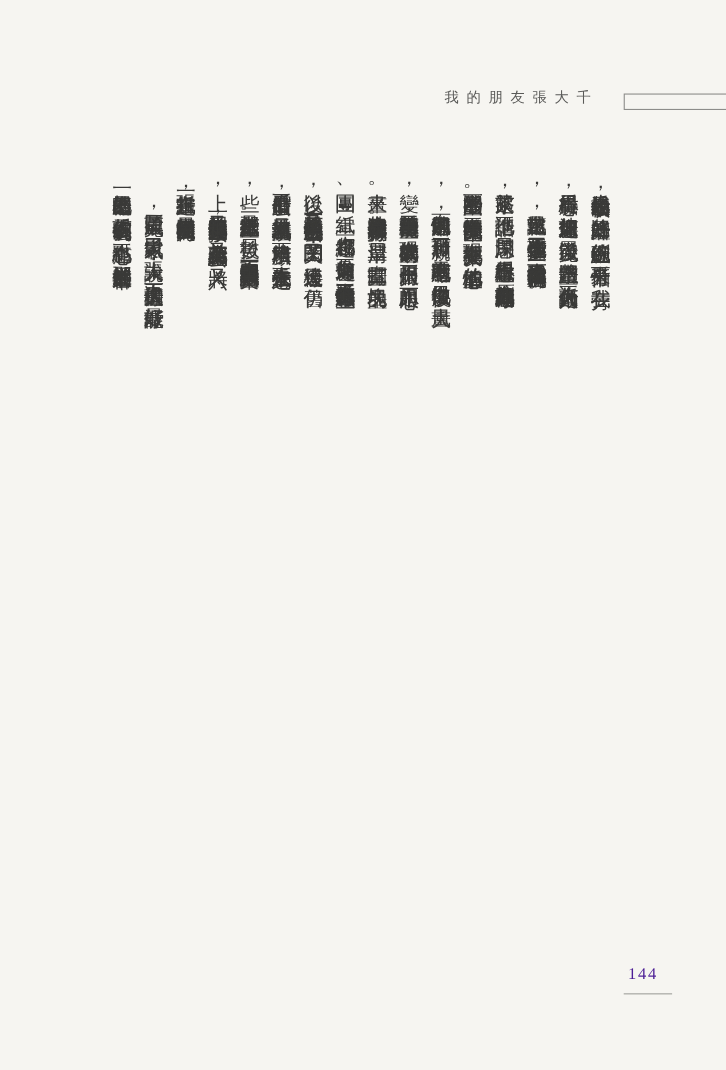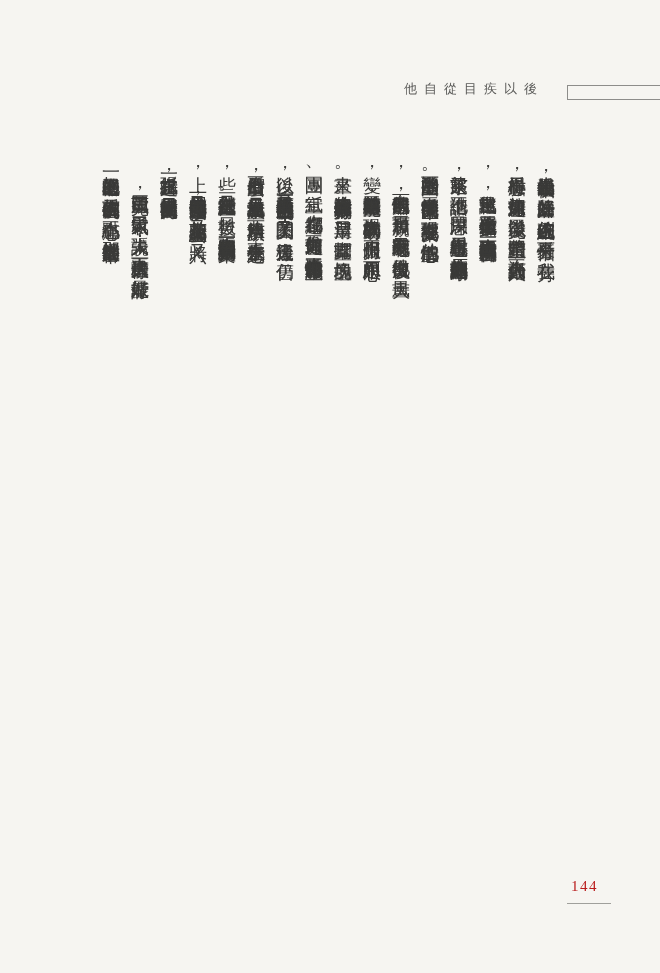--- a/index.html
+++ b/index.html
@@ -65,37 +65,37 @@
     padding-top: 18.5px;   
     height: calc(100% - 18.5px);
   }
   
   .page-number {
     position: absolute;
     top: 878px;
     left: 571px;
     font-size: 15px;
     letter-spacing: 1.5px;
-    color: #b91c1c;
+    color: #4c1d95;
   }
   .page-number-rule {
     position: absolute;
     top: 903px;
     left: 567px;
     width: 44px;
     height: 1px;
     background: #a0a09c;
   }
 </style>
 </head>
 <body>
 
 <div class="page">
 
-  <div class="running-head-title">他自從目疾以後</div>
+  <div class="running-head-title">我的朋友張大千</div>
 
   <div class="running-head-box"></div>
 
   <div class="text-block">
       <div class="tcol">千先生捲起短衫的衣袖，將磨好的墨汁，一碗一碗的倒在紙上，看來十分可怕，我在旁</div>
       <div class="tcol">看得提心吊膽，無法想像如何處理，墨潑完以後，將畫室門鎖上，不許任何人入內走動</div>
       <div class="tcol">，讓它自然風乾，這些工作也不過半個多鐘頭，大千先生即下樓捧了一個蓋碗茶杯獨自</div>
       <div class="tcol">飲起茶來了，他不講話，閉目深思，看得出心思很沈重，原來他在計劃如何處理他剛才</div>
       <div class="tcol">潑下的那些墨團團。平常愛擺龍門陣的大千先生，現在突然地安靜下來，他的心情沈重</div>
       <div class="tcol">，面部的表情也嚴肅，平日和藹可親，今天就有顯著地不同。他自從目疾以後，畫風大</div>

